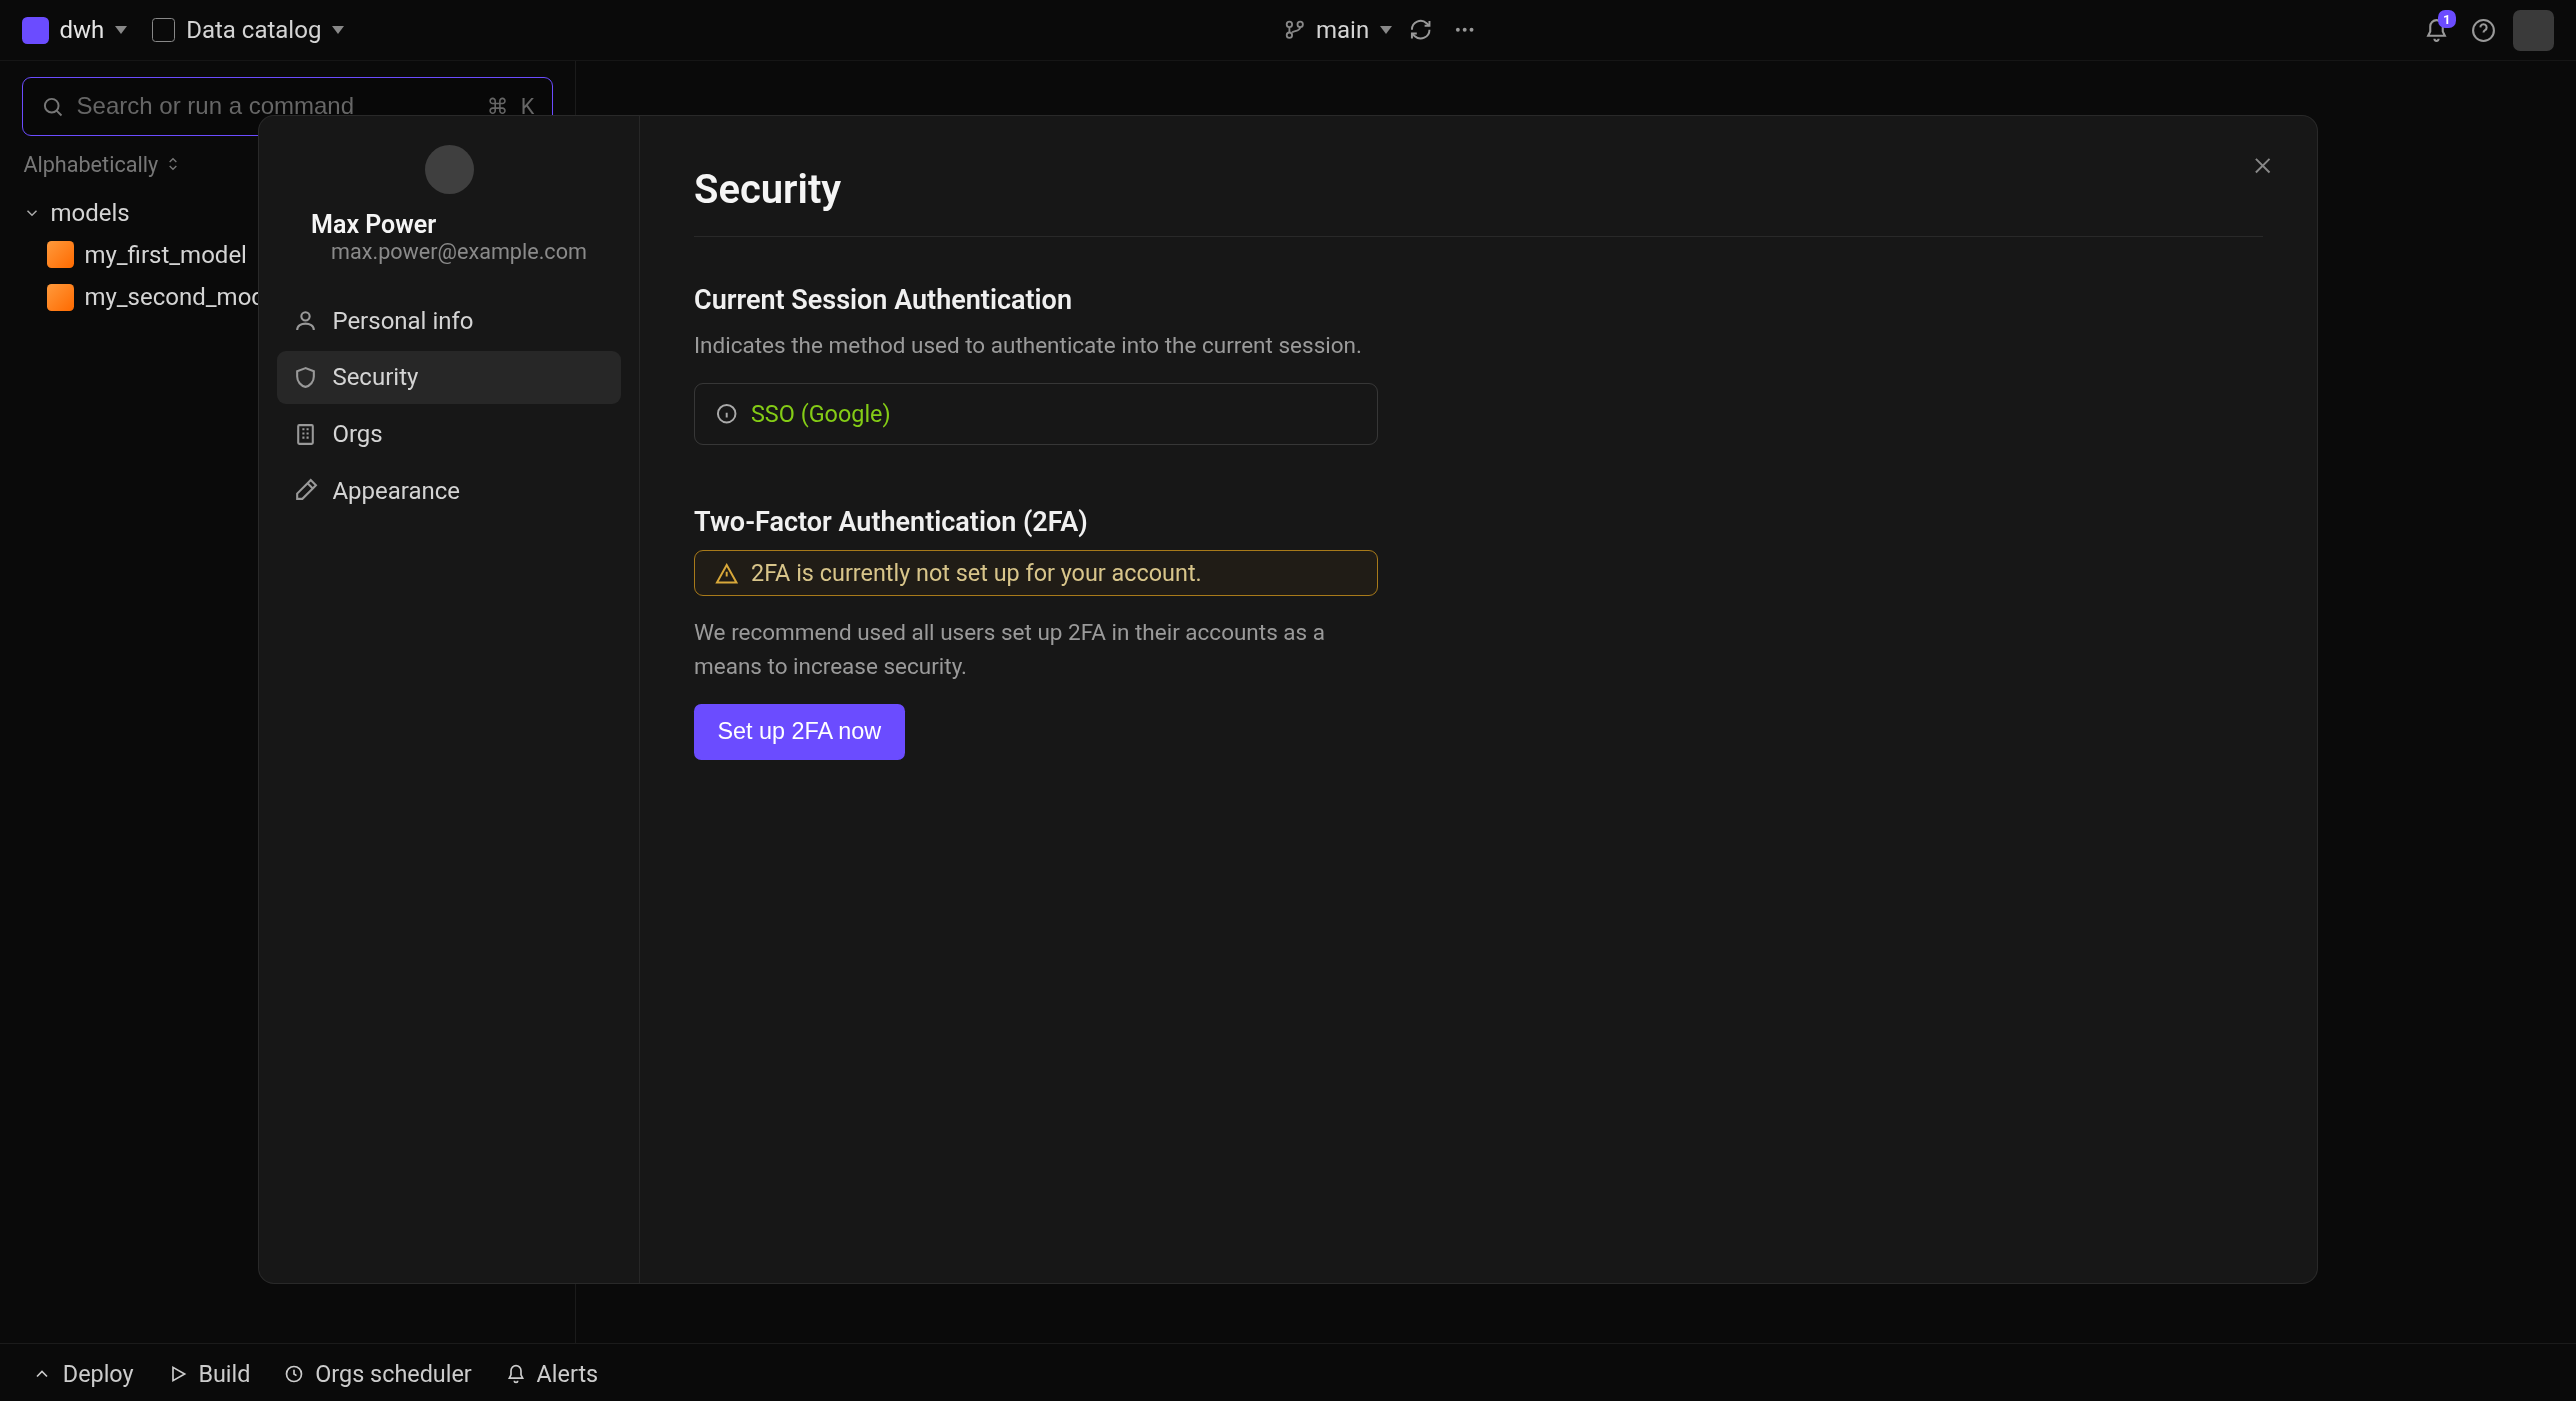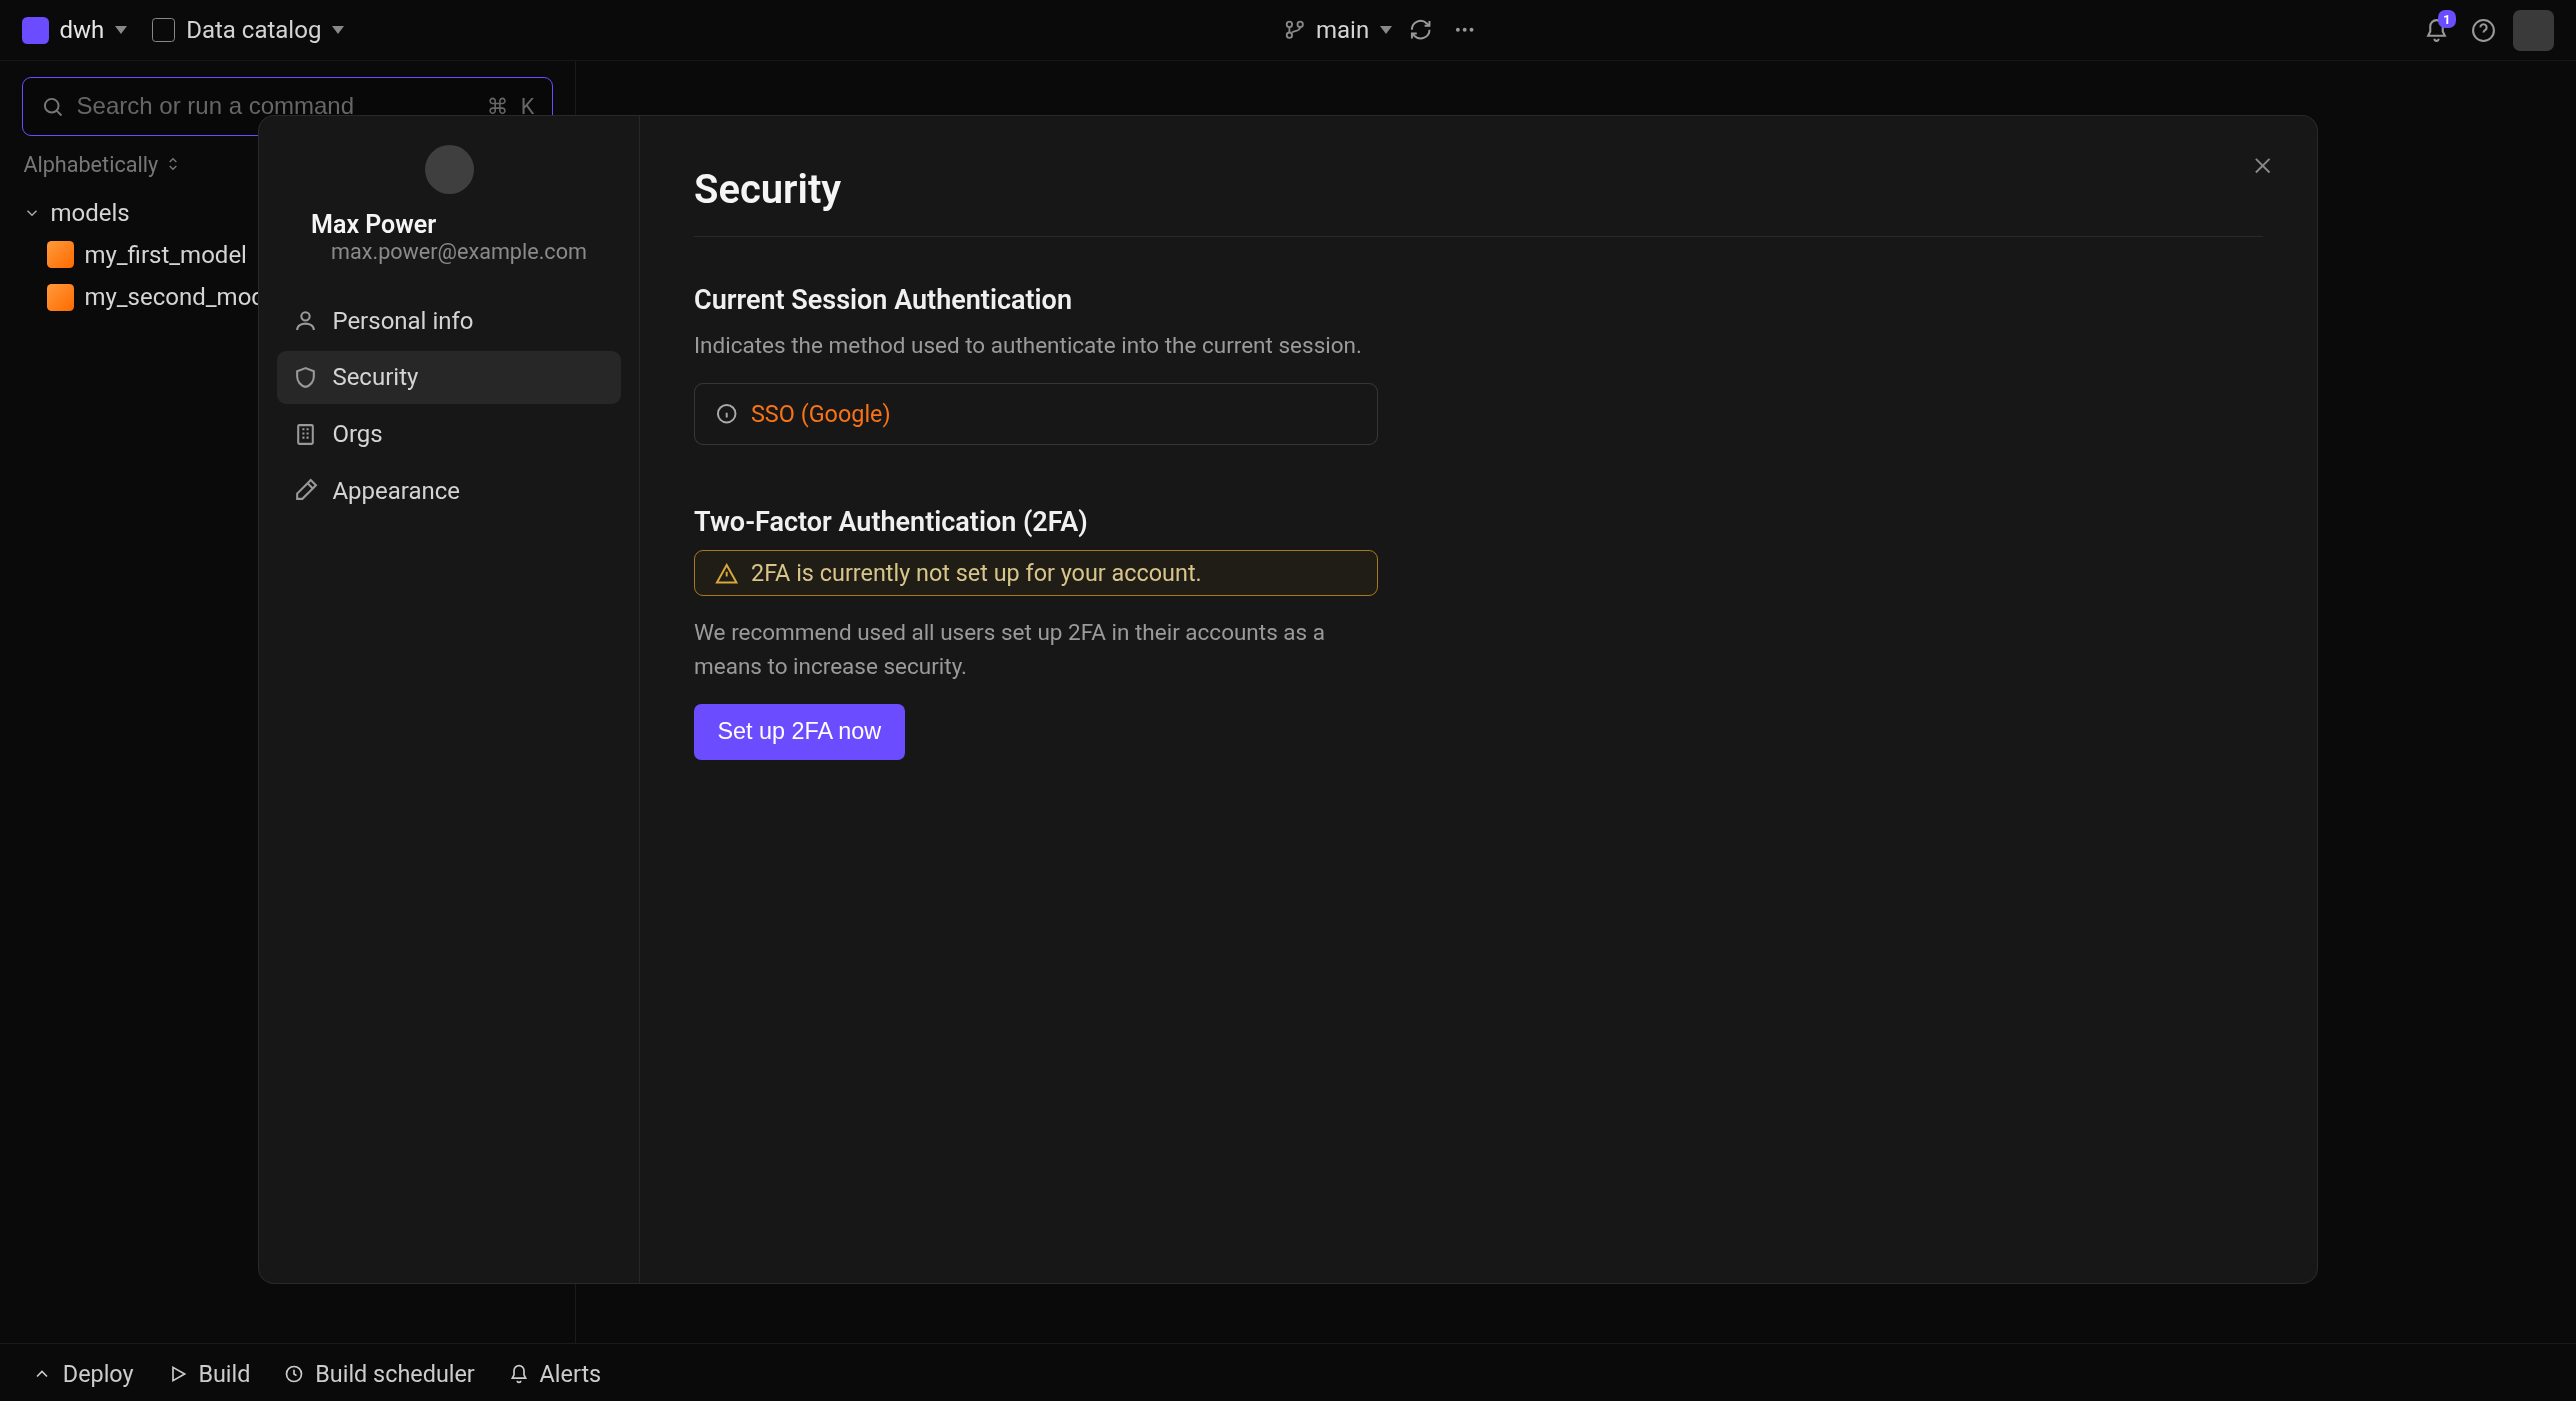--- a/index.html
+++ b/index.html
@@ -143,21 +143,21 @@
 
     .section { margin-bottom: 61px; max-width: 684px; }
     .section-title { font-size: 27px; font-weight: 600; color: #f0f0f0; margin-bottom: 12.6px; }
     .section-desc { font-size: 22.5px; color: #9a9a9a; margin-bottom: 20px; line-height: 1.5; }
 
     .info-box {
       display: flex; align-items: center; gap: 12.6px;
       border: 0.9px solid rgba(255,255,255,0.14);
       border-radius: 9px;
       padding: 16px 20px;
-      color: #f97316;
+      color: #84cc16;
       font-size: 23.4px;
       text-align: center;
     }
 
     .warn-box {
       display: flex; align-items: center; gap: 12.6px;
       border: 0.9px solid #a87a1a;
       background: rgba(180,120,20,0.06);
       border-radius: 9px;
       padding: 8px 20px;
@@ -299,21 +299,21 @@
     <svg width="20" height="20" viewBox="0 0 24 24" fill="none" stroke="#ccc" stroke-width="2">
         <path d="M6 4v16l14-8z"></path>
       </svg>
     <span>Build</span>
   </div>
   <div class="status-item">
     <svg width="20" height="20" viewBox="0 0 24 24" fill="none" stroke="#ccc" stroke-width="2">
         <circle cx="12" cy="12" r="9"></circle>
         <path d="M12 7v5l3 2"></path>
       </svg>
-    <span>Build scheduler</span>
+    <span>Orgs scheduler</span>
   </div>
   <div class="status-item">
     <svg width="20" height="20" viewBox="0 0 24 24" fill="none" stroke="#ccc" stroke-width="2">
         <path d="M6 8a6 6 0 1 1 12 0v5l2 4H4l2-4V8zM10 20a2 2 0 0 0 4 0"></path>
       </svg>
     <span>Alerts</span>
   </div>
 </div>
 
 <div class="modal-overlay">

